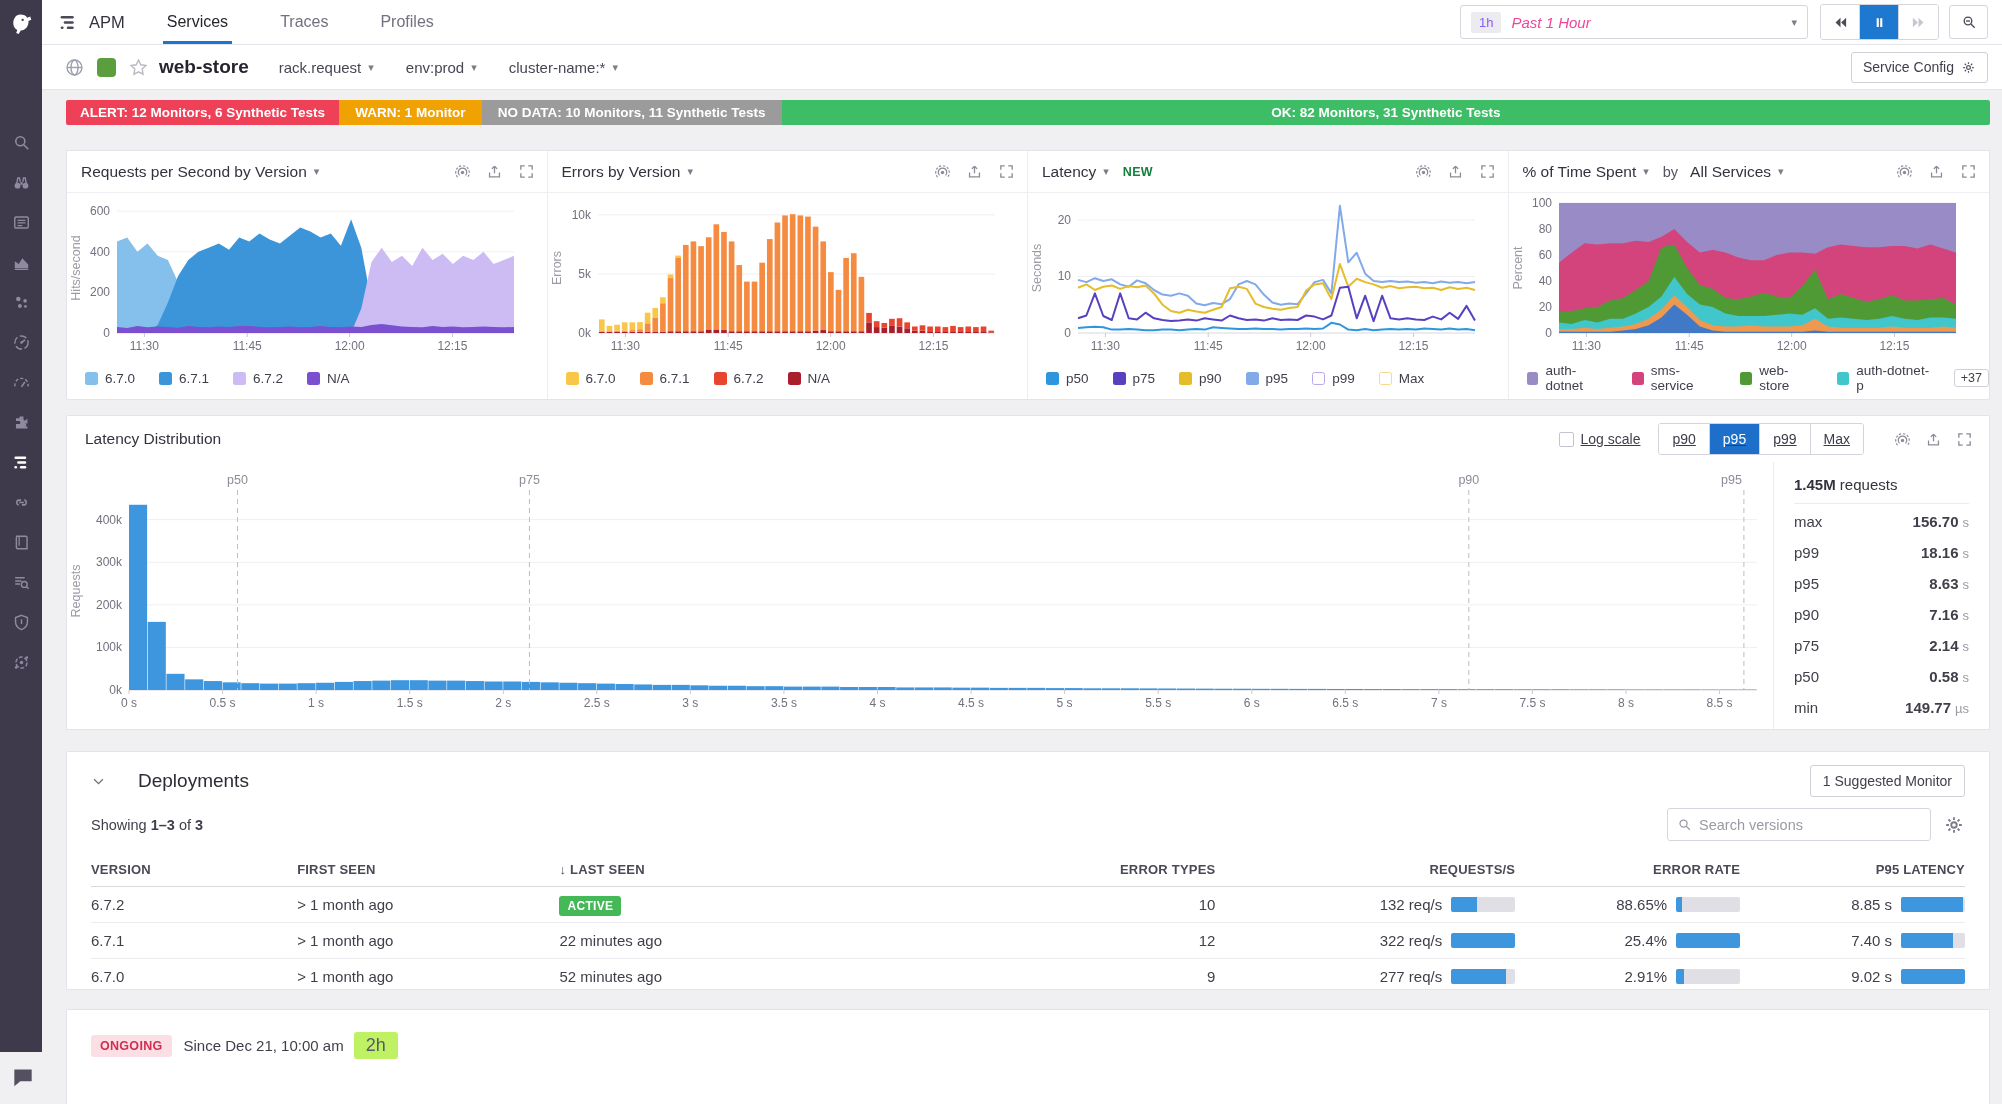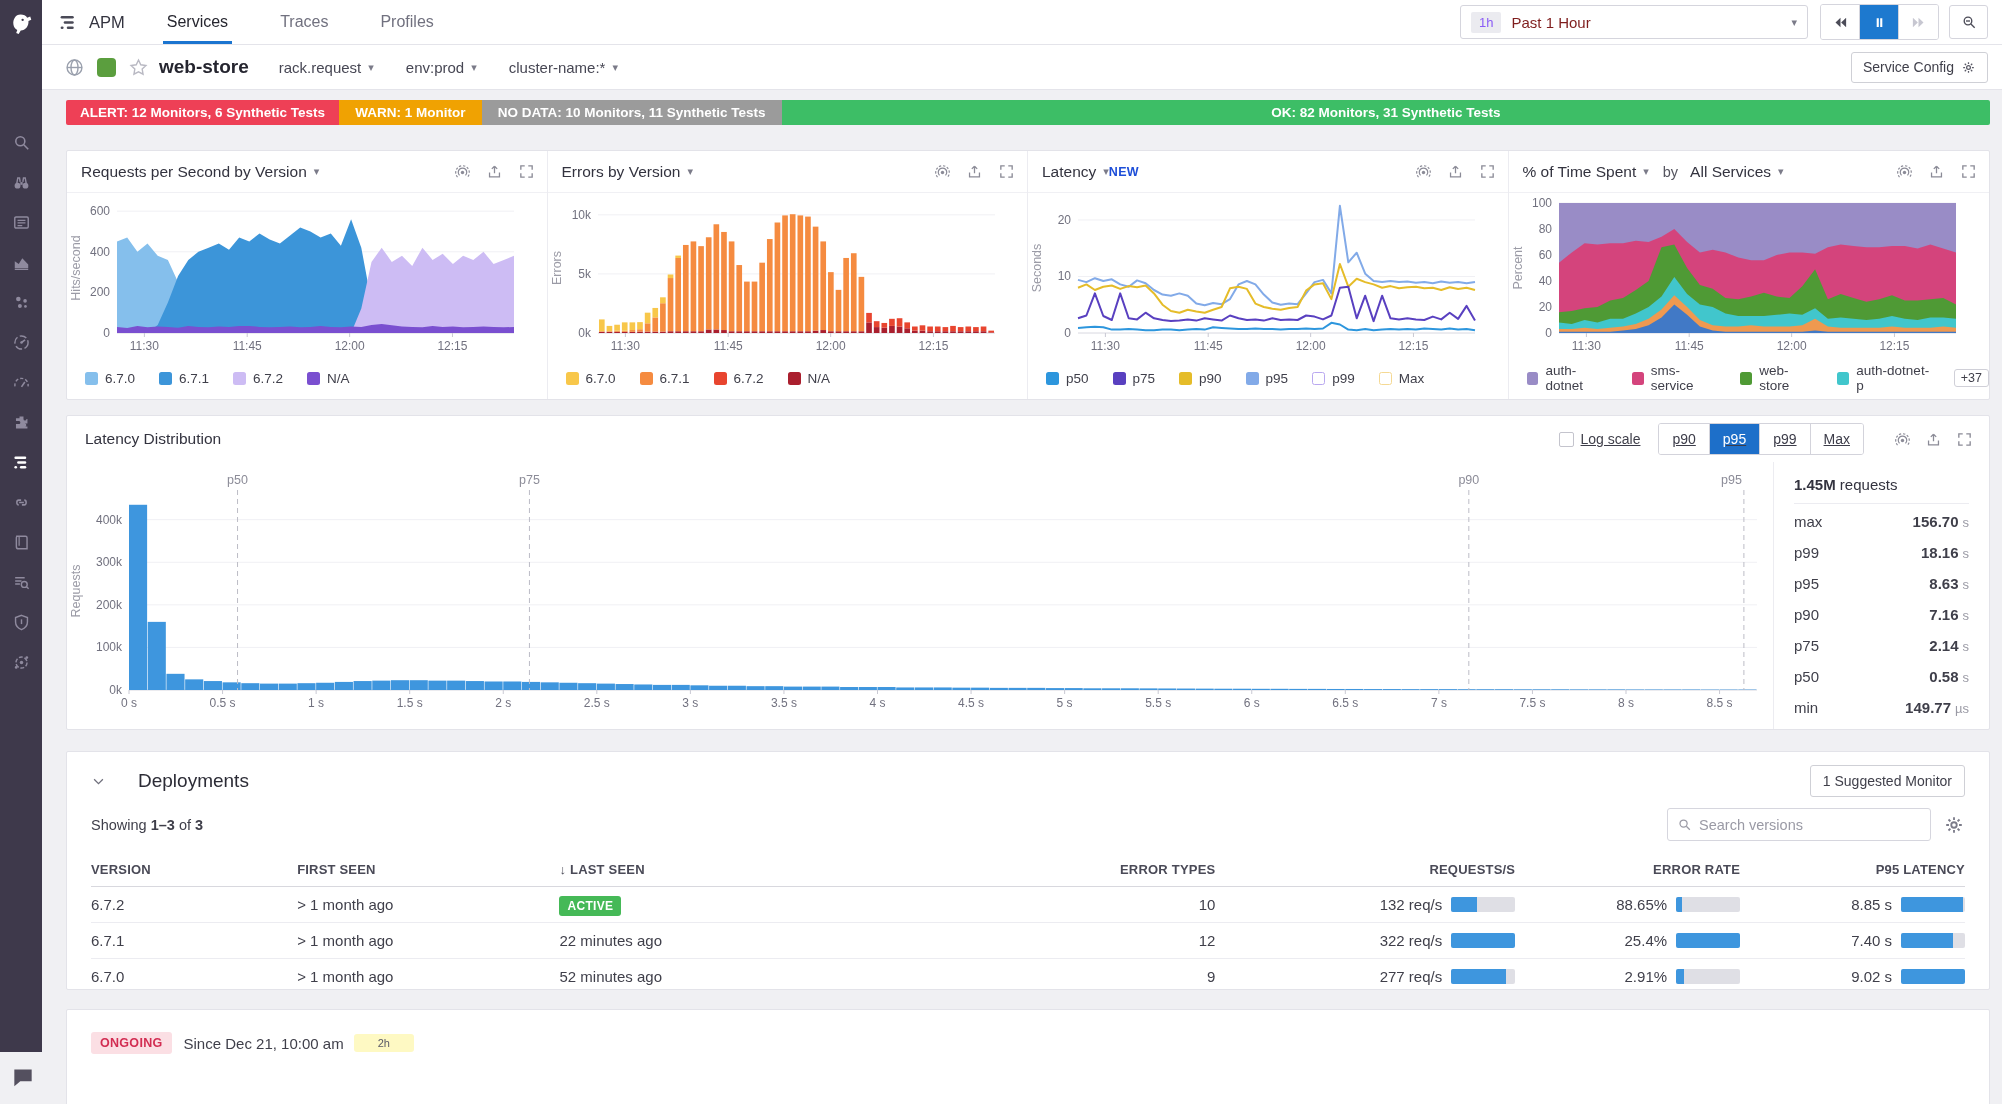--- a/index.html
+++ b/index.html
@@ -26,21 +26,21 @@
   .nav { height:45px; background:#fff; border-bottom:1px solid #e4e4ea; display:flex; align-items:center; padding:0 14px 0 16px; }
   .apm-logo { width:21px; height:21px; color:#4a4a57; margin-right:10px; }
   .app-label { font-size:16.5px; color:#33333f; margin-right:38px; }
   .tabs { display:flex; height:100%; }
   .tab { display:flex; align-items:center; padding:0 4px; margin-right:44px; font-size:16px; color:#71717f; position:relative; cursor:pointer; }
   .tab.active { color:#26262f; }
   .tab.active::after { content:""; position:absolute; left:0; right:0; bottom:0; height:3px; background:#1b75d0; }
   .nav-right { margin-left:auto; display:flex; align-items:center; }
   .timebox { width:348px; height:34px; border:1px solid #d5d5dd; border-radius:3px; display:flex; align-items:center; padding:0 10px; background:#fff; cursor:pointer; }
   .chip-1h { background:#ebebf0; color:#8b5cf6; font-size:13px; border-radius:2px; padding:3px 8px; margin-right:10px; }
-  .timebox .tlabel { font-size:15px; color:#7f1d1d; }
+  .timebox .tlabel { font-size:15px; color:#ec4899;font-style:italic; }
   .caret { color:#7b7b89; font-size:11px; margin-left:7px; }
   .timebox .caret { margin-left:auto; }
   .tgroup { display:flex; margin-left:12px; border:1px solid #d5d5dd; border-radius:3px; overflow:hidden; }
   .tbtn { width:39px; height:34px; display:flex; align-items:center; justify-content:center; background:#fff; border-right:1px solid #d5d5dd; cursor:pointer; }
   .tbtn:last-child { border-right:none; }
   .tbtn .ic { width:15px; height:15px; }
   .tbtn.back { color:#4c4c58; }
   .tbtn.fwd { color:#c7c7d1; }
   .tbtn.pause { background:#1d79cf; color:#fff; }
   .zoombtn { width:39px; height:34px; border:1px solid #d5d5dd; border-radius:3px; margin-left:10px; display:flex; align-items:center; justify-content:center; color:#4c4c58; background:#fff; cursor:pointer; }
@@ -60,21 +60,21 @@
   .status-bar { margin:10px 12px 0 24px; height:25px; display:flex; border-radius:2px; overflow:hidden; }
   .seg { display:flex; align-items:center; justify-content:center; color:#fff; font-size:13.5px; font-weight:bold; white-space:nowrap; }
 
   
   .card { background:#fff; border:1px solid #e3e3e9; border-radius:2px; margin:0 12px 0 24px; }
   .charts-card { margin-top:25px; height:250px; display:flex; }
   .panel { width:25%; border-right:1px solid #ececf1; display:flex; flex-direction:column; }
   .panel:last-child { border-right:none; }
   .p-head { height:42px; display:flex; align-items:center; padding:0 12px 0 14px; border-bottom:1px solid #f0f0f4; }
   .p-title { display:flex; align-items:center; font-size:15.5px; color:#33333f; cursor:pointer; }
-  .new-badge { color:#1d4ed8; font-weight:bold; font-size:12.5px; letter-spacing:.3px; }
+  .new-badge { color:#15803d; font-weight:bold; font-size:12.5px; margin-left:14px; letter-spacing:.3px; }
   .by-lbl { font-size:14.5px; color:#55555f; margin:0 12px 0 14px; }
   .p-icons { margin-left:auto; display:flex; align-items:center; }
   .p-icons .ic { width:17px; height:17px; color:#8b8b97; margin-left:15px; cursor:pointer; }
   .chartbox { flex:0 0 auto; }
   .legend { display:flex; align-items:center; margin:2px 0 0 18px; height:26px; }
   .lg-item { display:flex; align-items:center; margin-right:24px; font-size:13.5px; color:#3f3f4a; cursor:pointer; }
   .sw { width:13px; height:13px; border-radius:2.5px; margin-right:7px; }
   .sw.outline { background:#fff; border:1.5px solid; }
   .lg-more { border:1px solid #d0d0d8; border-radius:3px; padding:1px 6px; font-size:12.5px; color:#3f3f4a; cursor:pointer; }
 
@@ -125,21 +125,21 @@
   
   .wd-card { margin-top:19px; height:180px; padding:0 24px; }
   .wd-right { margin-left:auto; display:flex; align-items:center; }
   .wd-chip { background:#f7cf47; border-radius:3px; display:flex; align-items:center; padding:2px 8px; margin-right:9px; }
   .wd-chip .ic { width:14px; height:14px; color:#2c2c36; margin-right:5px; }
   .wd-chip b { font-size:13px; color:#2c2c36; }
   .wd-rec { font-size:15px; color:#3f3f4a; }
   .wd-row { display:flex; align-items:center; margin-top:22px; }
   .ongoing { background:#fbdfe4; color:#d22d52; font-size:12.5px; font-weight:bold; border-radius:3px; padding:4px 9px; letter-spacing:.3px; margin-right:12px; }
   .wd-since { font-size:15px; color:#3f3f4a; margin-right:10px; }
-  .chip-2h { background:#fef9c3; color:#5a5a66; font-size:11px; border-radius:3px; padding:3px 24px; }
+  .chip-2h { background:#bef264; color:#5a5a66; font-size:18px; border-radius:3px; padding:3px 12px; }
 
   
   text.tick { font-family:"Liberation Sans",sans-serif; font-size:12px; fill:#71717f; }
   text.ylab { font-family:"Liberation Sans",sans-serif; font-size:12.5px; fill:#9b9ba6; }
   text.mkr  { font-family:"Liberation Sans",sans-serif; font-size:12.5px; fill:#8c8c98; }
 </style>
 </head>
 <body>
 
 <div class="sidebar">

